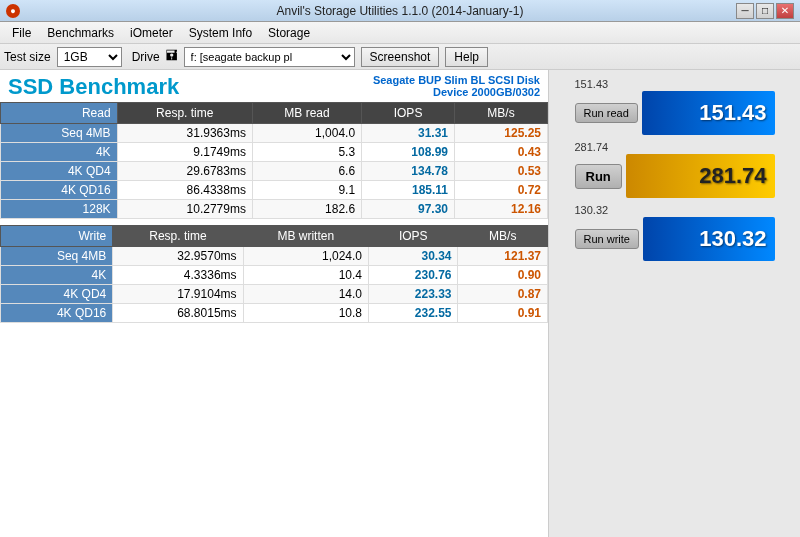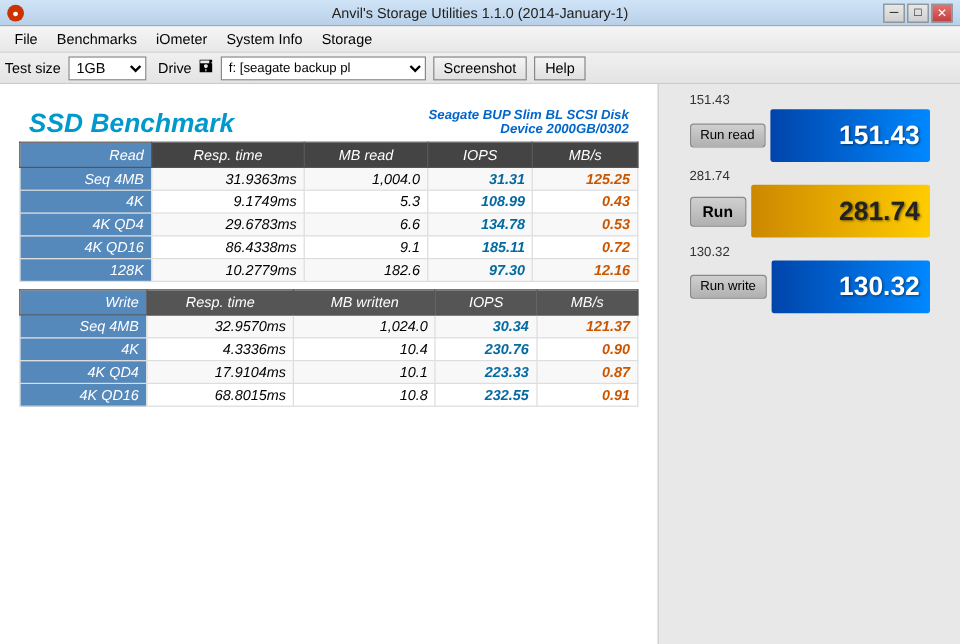--- a/index.html
+++ b/index.html
@@ -99,22 +99,21 @@
     .main-content {
       display: flex;
       height: calc(537px - 22px - 22px - 26px);
       background: white;
     }
 
     
     .bench-area {
       flex: 1;
       background: white;
-      padding: 16px;
-      font-style: italic;
+      padding: 0;
     }
 
     
     .ssd-header {
       background: white;
       padding: 4px 8px 2px 8px;
       display: flex;
       justify-content: space-between;
       align-items: flex-start;
     }
@@ -370,21 +369,21 @@
           <tr>
     <td class="row-label">4K</td>
     <td class="resp-cell">4.3336ms</td>
     <td class="mb-cell">10.4</td>
     <td class="iops-cell">230.76</td>
     <td class="mbs-cell">0.90</td>
   </tr>
           <tr>
     <td class="row-label">4K QD4</td>
     <td class="resp-cell">17.9104ms</td>
-    <td class="mb-cell">10.1</td>
+    <td class="mb-cell">14.0</td>
     <td class="iops-cell">223.33</td>
     <td class="mbs-cell">0.87</td>
   </tr>
           <tr>
     <td class="row-label">4K QD16</td>
     <td class="resp-cell">68.8015ms</td>
     <td class="mb-cell">10.8</td>
     <td class="iops-cell">232.55</td>
     <td class="mbs-cell">0.91</td>
   </tr>

